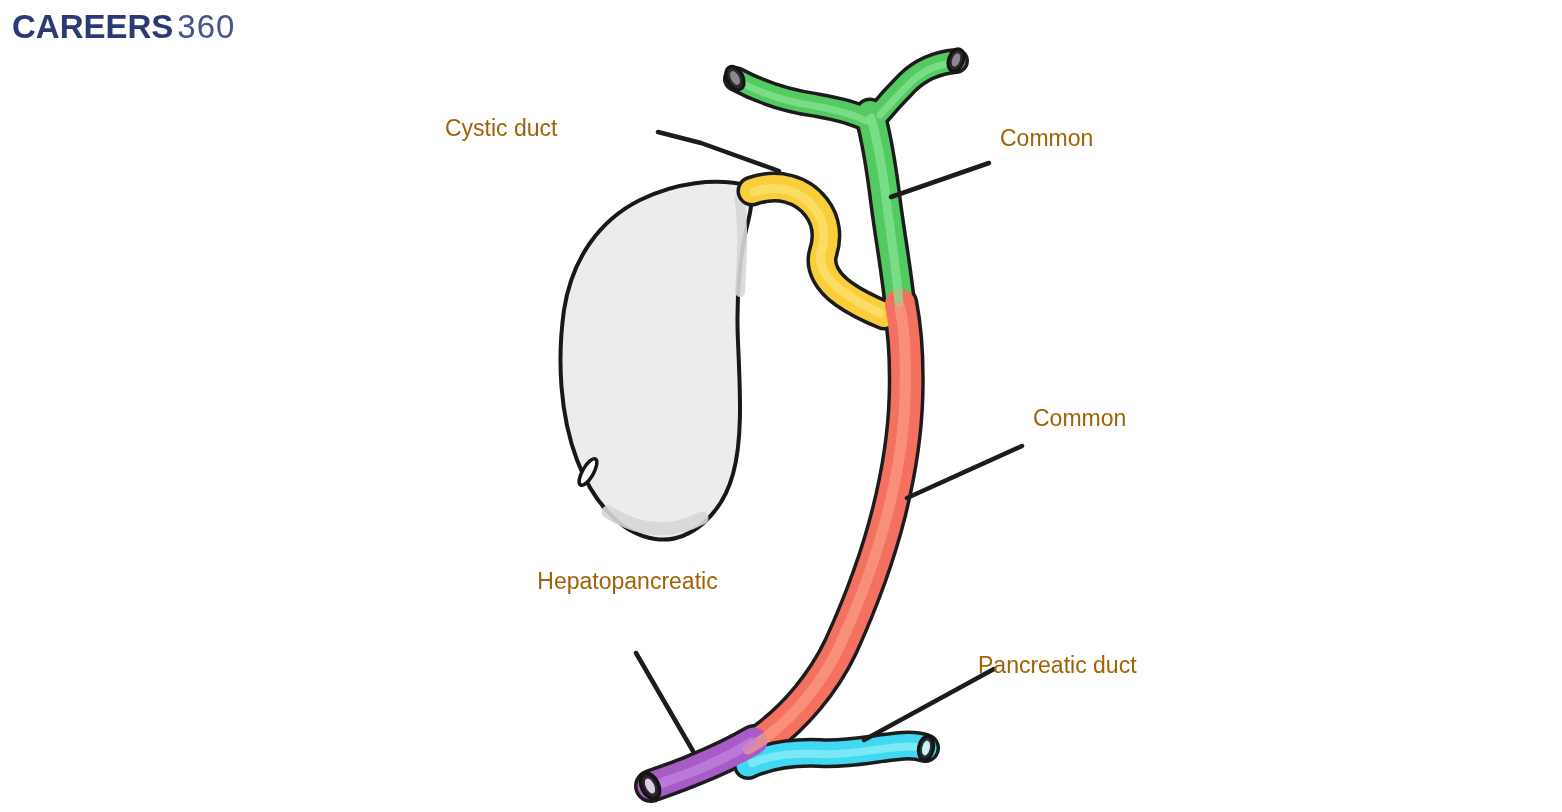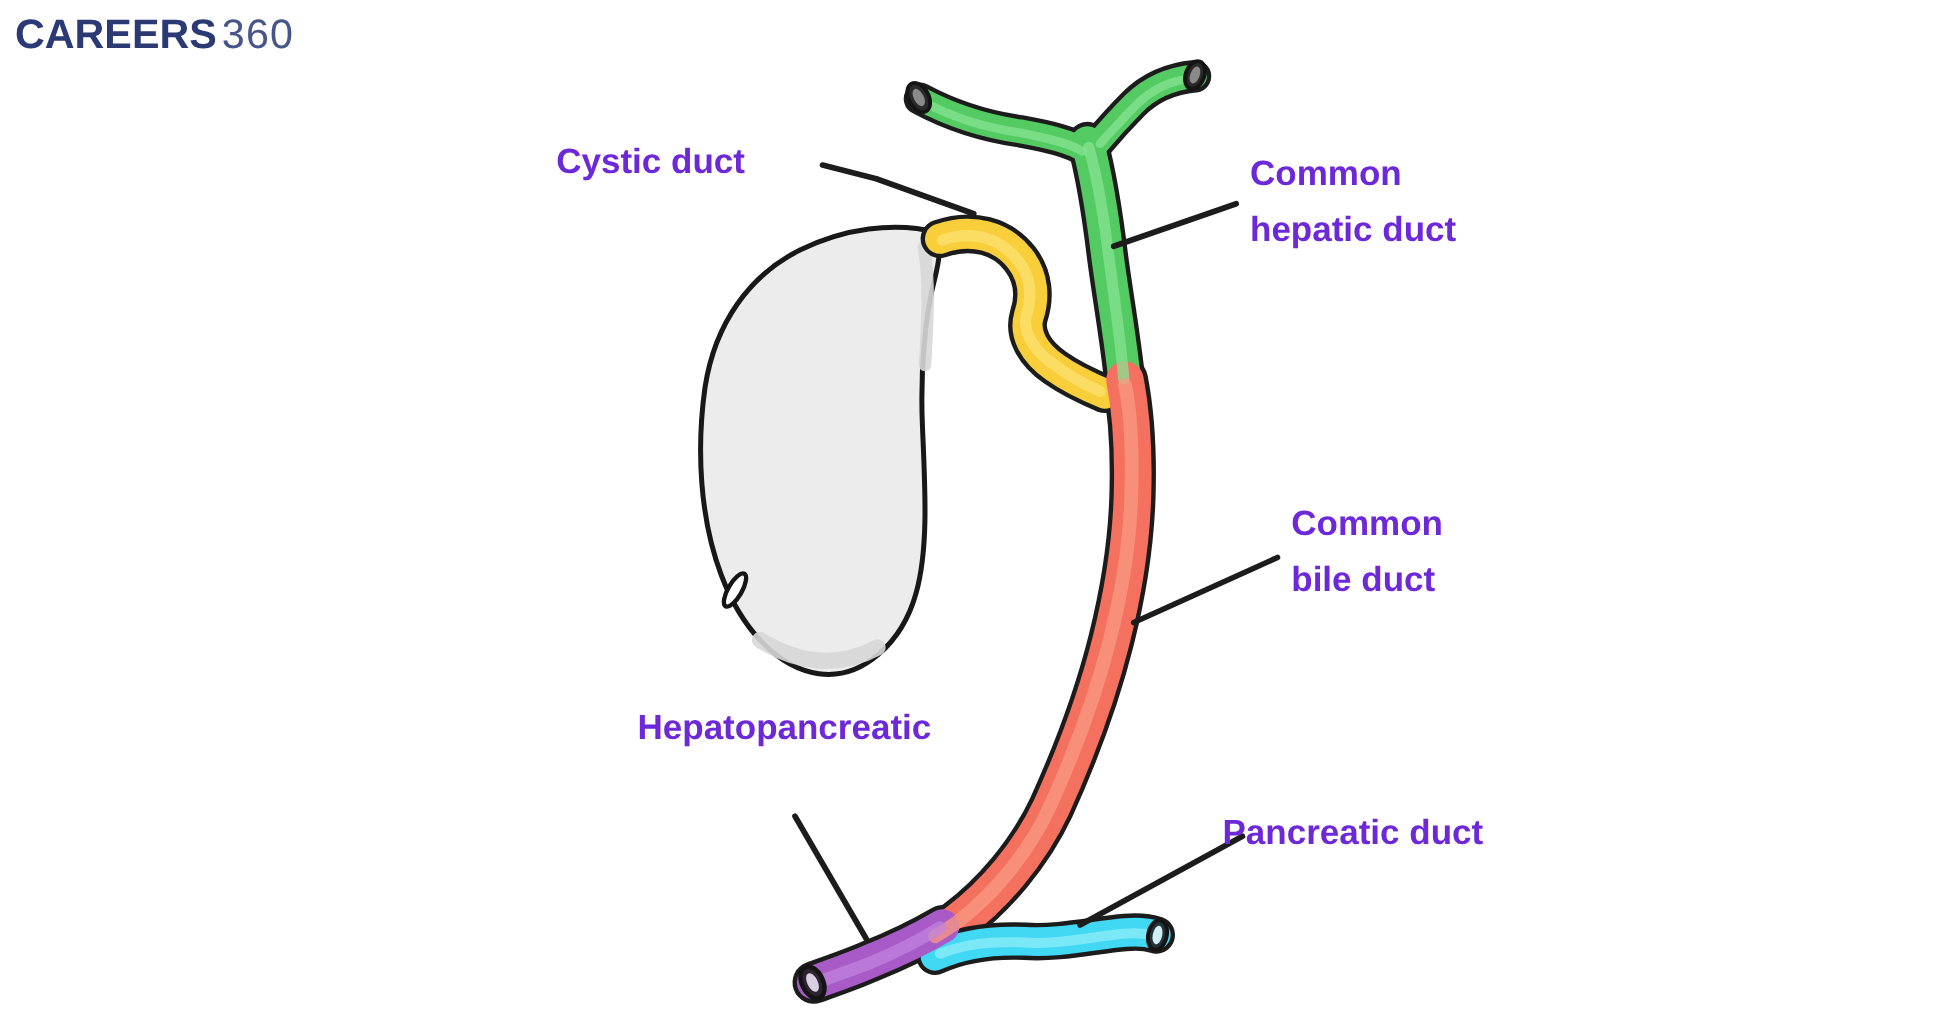--- a/index.html
+++ b/index.html
@@ -13,21 +13,21 @@
   #diagram-svg { position:absolute; left:0; top:0; }
 
   .duct-under { fill:none; stroke-linecap:round; stroke-linejoin:round; }
   .duct-color { fill:none; stroke-linecap:round; stroke-linejoin:round; }
   .duct-tint  { fill:none; stroke-linecap:round; stroke-linejoin:round; opacity:.75; }
   .leader     { fill:none; stroke-linecap:round; stroke-linejoin:round; stroke-width:4.5px; }
   .gb-shade   { fill:none; stroke:#d7d7d7; stroke-linecap:round; opacity:.9; }
 
   .label {
     position:absolute;
-    font-size:28px; font-weight:700; color:#6d28d9;
+    font-size:23px; font-weight:400; color:#a16207;
     line-height:45px; white-space:nowrap;
   }
   .label-center { text-align:center; white-space:normal; }
 
   .logo {
     position:absolute; left:12px; top:8px;
     font-size:33px; letter-spacing:0;
   }
   .logo-brand  { font-weight:800; color:#2b3a74; }
   .logo-suffix { font-weight:400; color:#47558a; letter-spacing:1px; margin-left:4px; }
@@ -104,26 +104,24 @@
       <path class="leader" d="M 907,498 L 1022,446" stroke="#1c1c1c"></path>
       <path class="leader" d="M 636,653 L 693,751" stroke="#1c1c1c"></path>
       <path class="leader" d="M 994,669 L 864,740" stroke="#1c1c1c"></path>
     </g>
   </svg>
 
   <div class="label" style="left:445px; top:106px;">Cystic duct</div>
 
   <div class="label" style="left:1000px; top:116px;">
     <div>Common</div>
-    <div>hepatic duct</div>
   </div>
 
   <div class="label" style="left:1033px; top:396px;">
     <div>Common</div>
-    <div>bile duct</div>
   </div>
 
   <div class="label label-center" style="left:450px; top:559px; width:355px;">
     <div>Hepatopancreatic</div>
   </div>
 
   <div class="label" style="left:978px; top:643px;">Pancreatic duct</div>
 
 </div>
 

